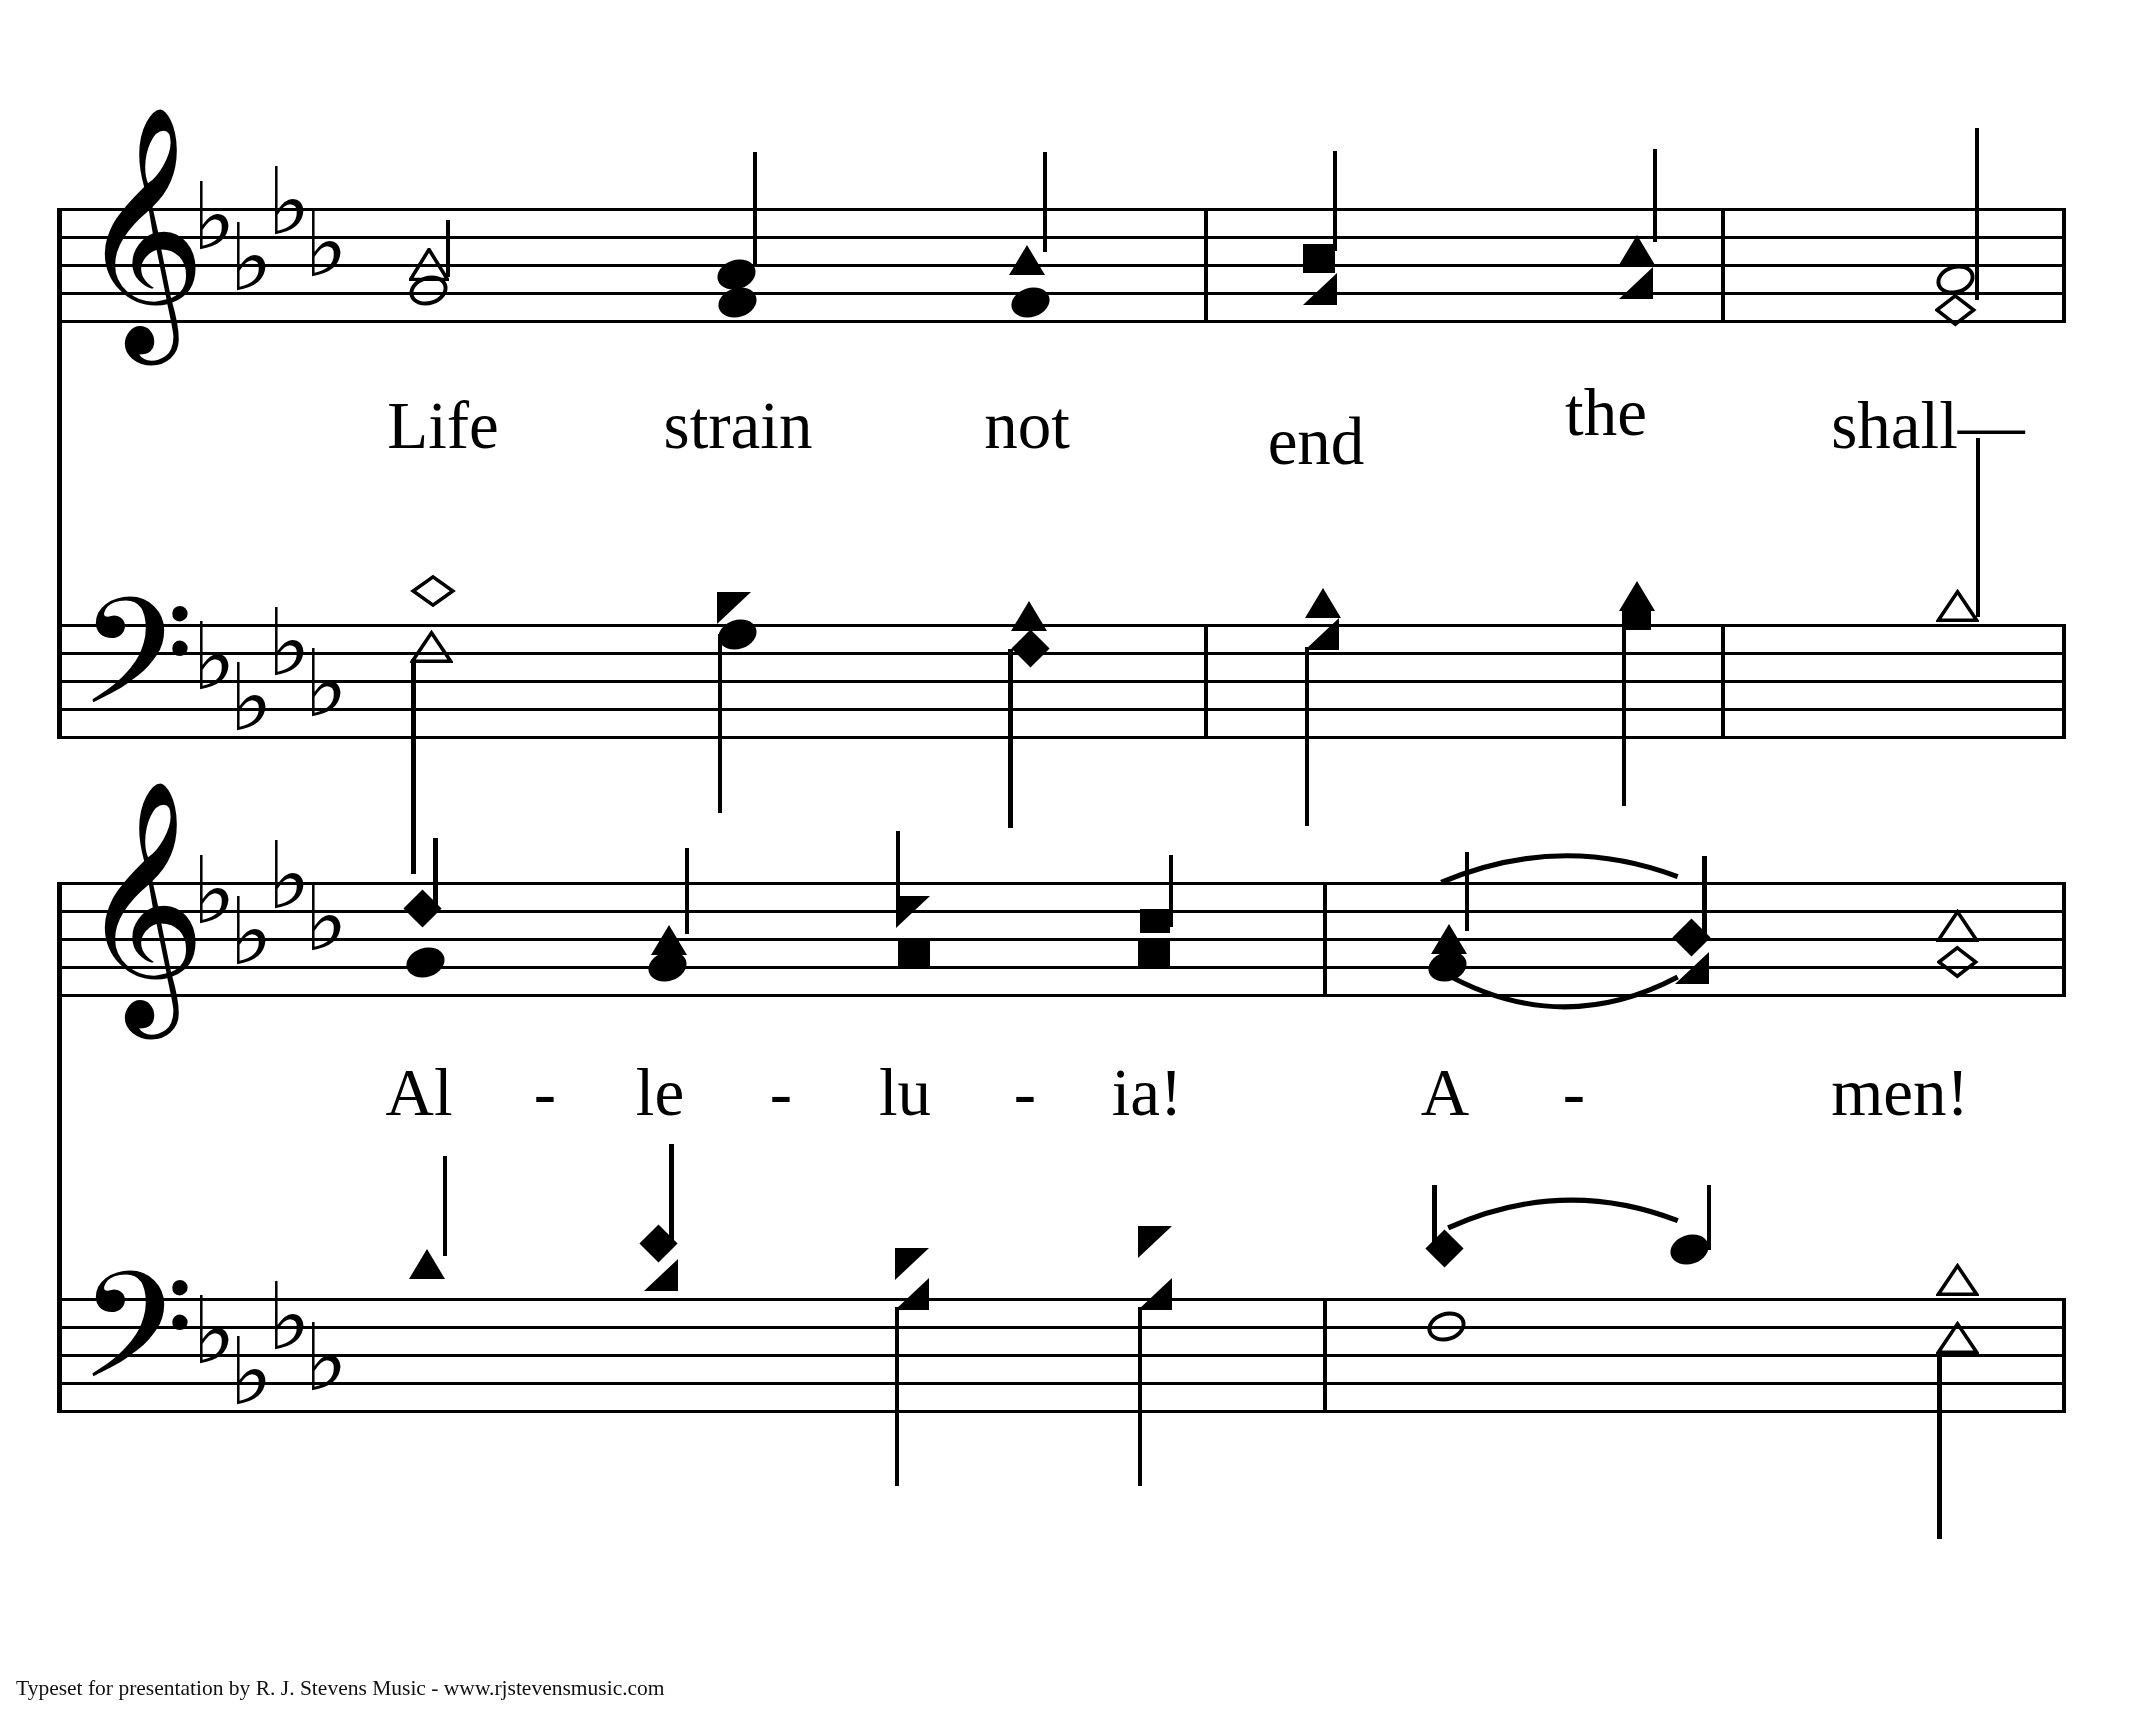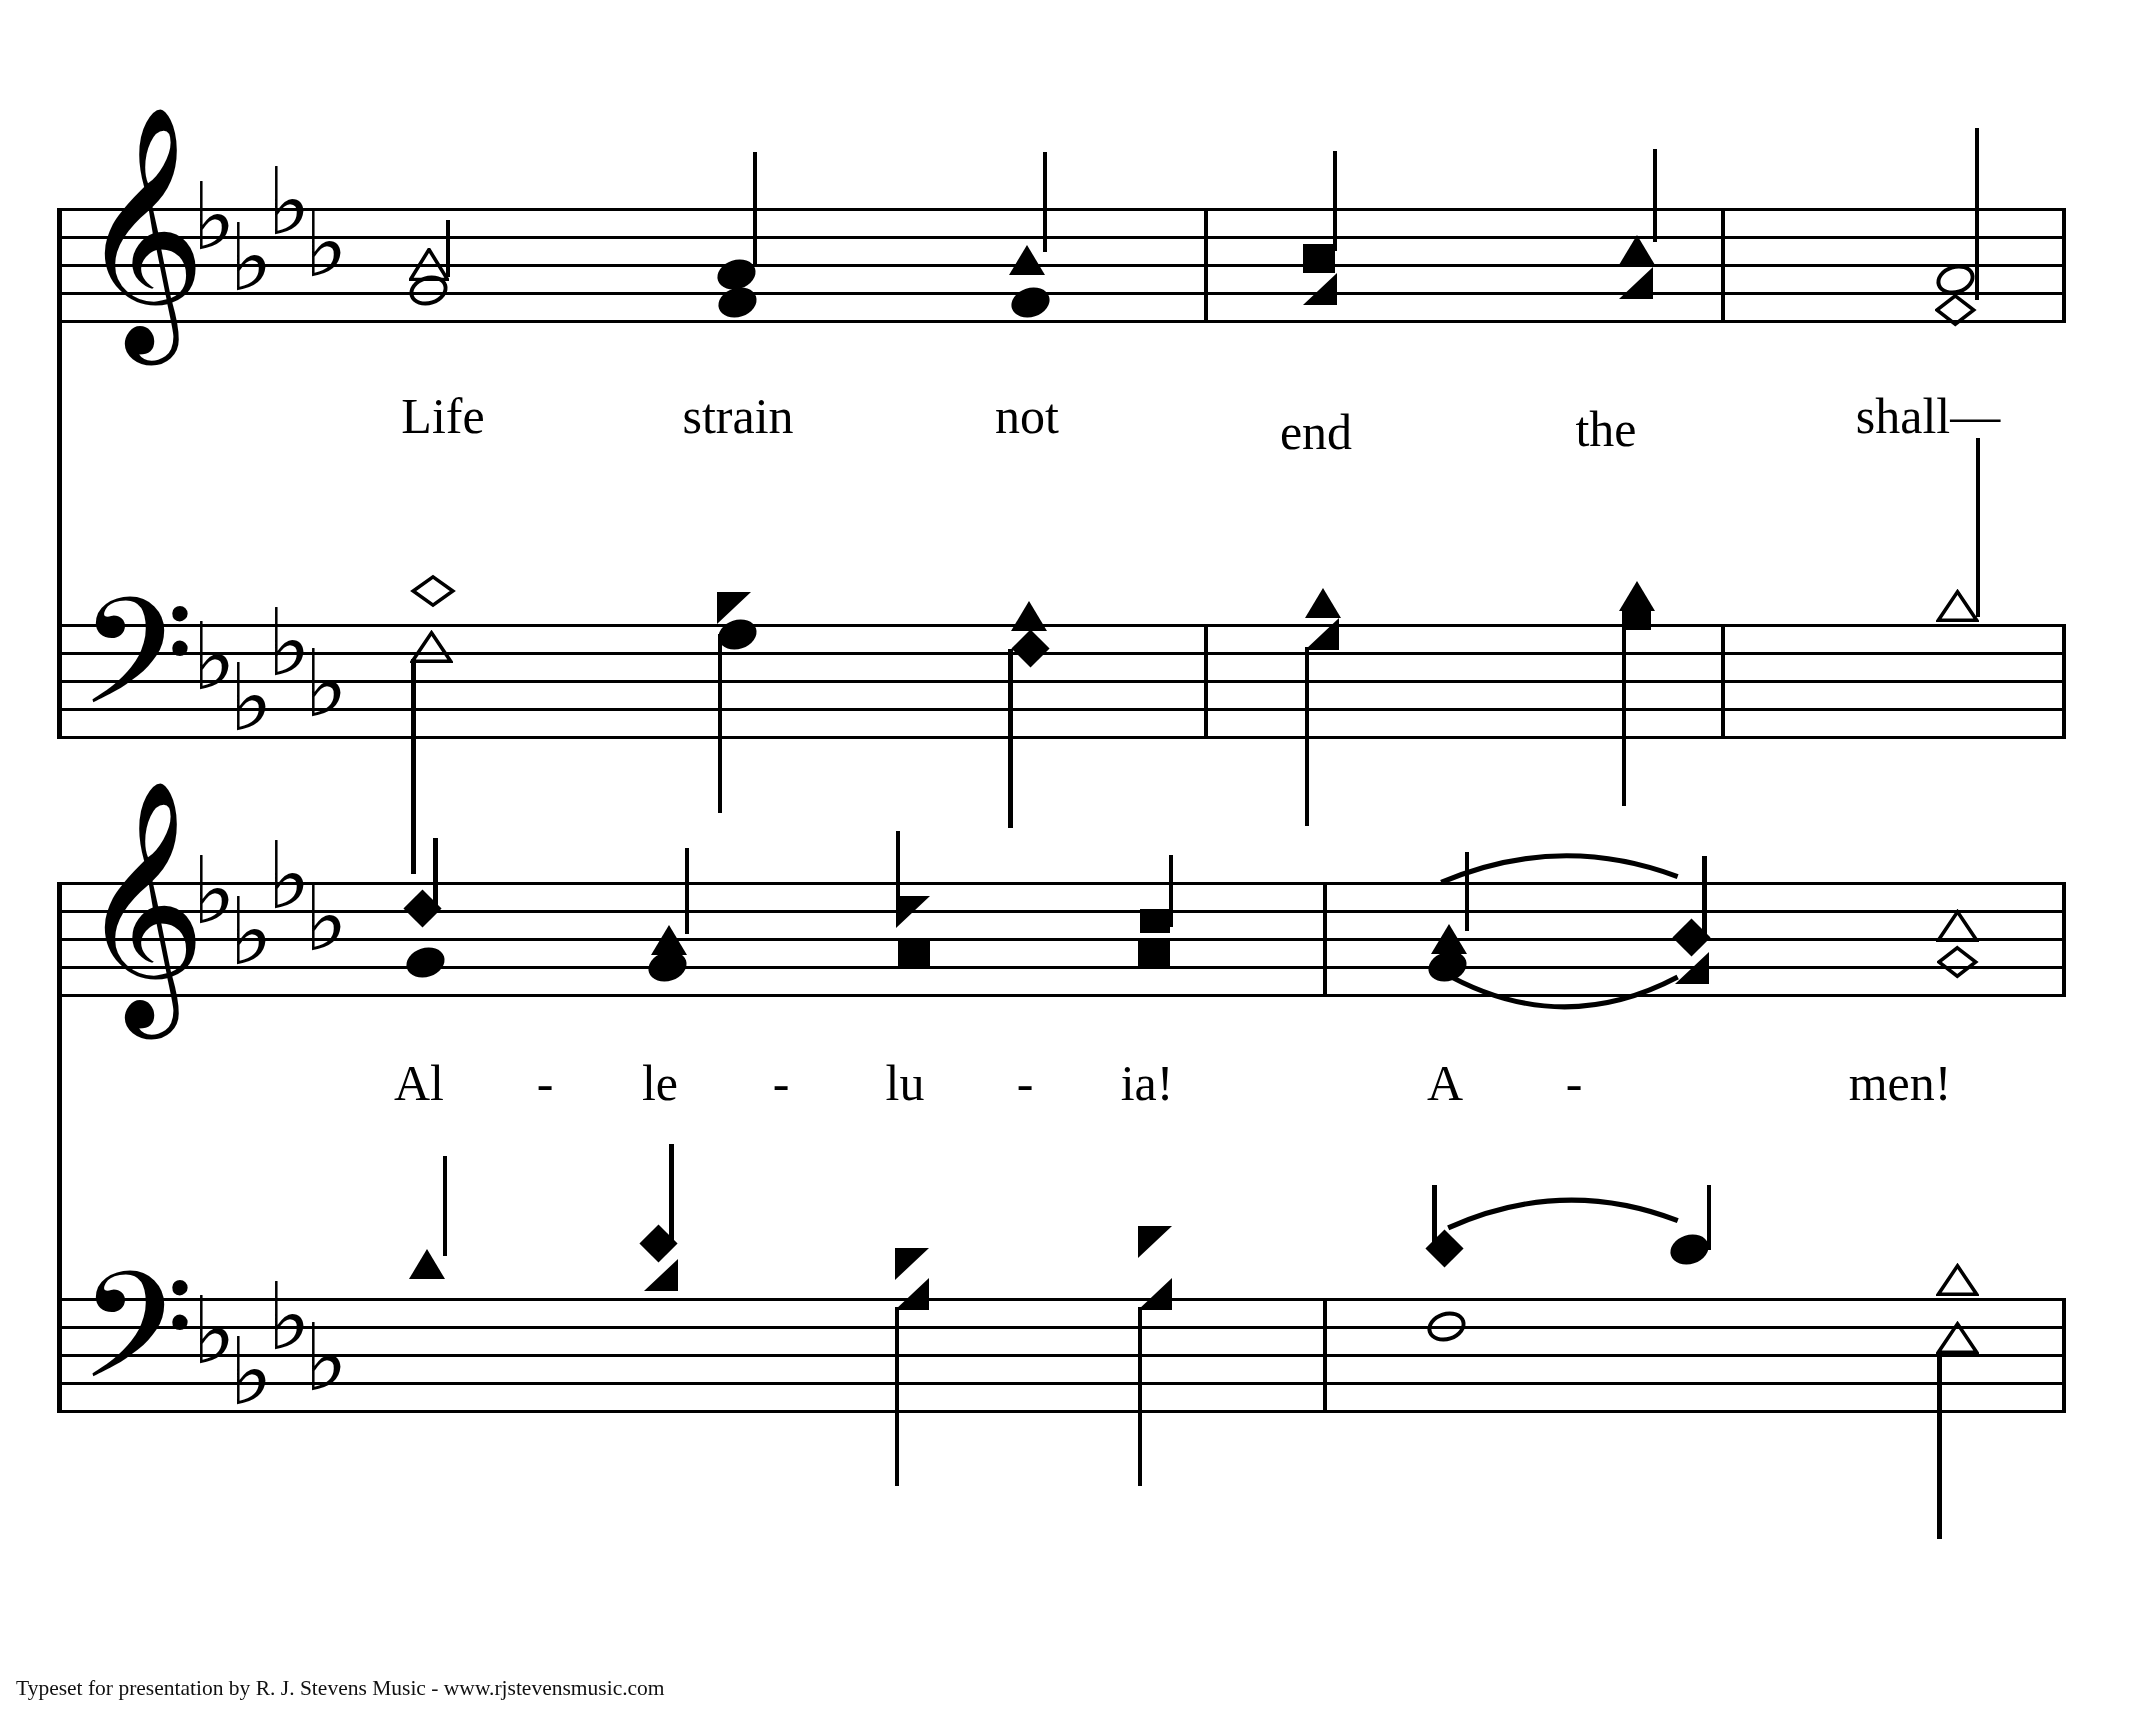--- a/index.html
+++ b/index.html
@@ -116,21 +116,21 @@
     width: 0; height: 0;
     border-bottom: 32px solid #000;
     border-left: 34px solid transparent;
   }
   .stem { position: absolute; width: 4.3px; background: #000; }
 
   
   .lyric {
     position: absolute;
     font-family: "Liberation Serif", serif;
-    font-size: 50px;
+    font-size: 67px;
     color: #000;
     white-space: nowrap;
     transform: translateX(-50%);
   }
 
   
   .slur { position: absolute; }
 
   
   .footer {
@@ -239,21 +239,21 @@
       <svg width="42" height="34" style="position:absolute;left:-1.4px;top:0px;" viewBox="0 0 58 48">
         <polygon points="28,4 54,24 28,44 2,24" fill="none" stroke="#000" stroke-width="5"></polygon>
       </svg>
       <div class="stem" style="left:39px; top:-165px; height:172px;"></div>
     </div>
 
     <div class="lyric" style="left:443px; top:222px;">Life</div>
     <div class="lyric" style="left:738px; top:222px;">strain</div>
     <div class="lyric" style="left:1027px; top:222px;">not</div>
     <div class="lyric" style="left:1316px; top:238px;">end</div>
-    <div class="lyric" style="left:1606px; top:235px;">the</div>
+    <div class="lyric" style="left:1606px; top:209px;">the</div>
     <div class="lyric" style="left:1928px; top:222px;">shall—</div>
 
     <div class="note" style="left:410px; top:409px;">
       <svg width="46" height="34" style="position:absolute;left:0;top:0;" viewBox="0 0 64 48">
         <polygon points="32,4 60,24 32,44 4,24" fill="none" stroke="#000" stroke-width="5"></polygon>
       </svg>
     </div>
     <div class="note" style="left:410px; top:465px;">
       <svg width="43" height="34" style="position:absolute;left:0;top:0;" viewBox="0 0 60 48">
         <polygon points="30,4 57,44 3,44" fill="none" stroke="#000" stroke-width="5"></polygon>

